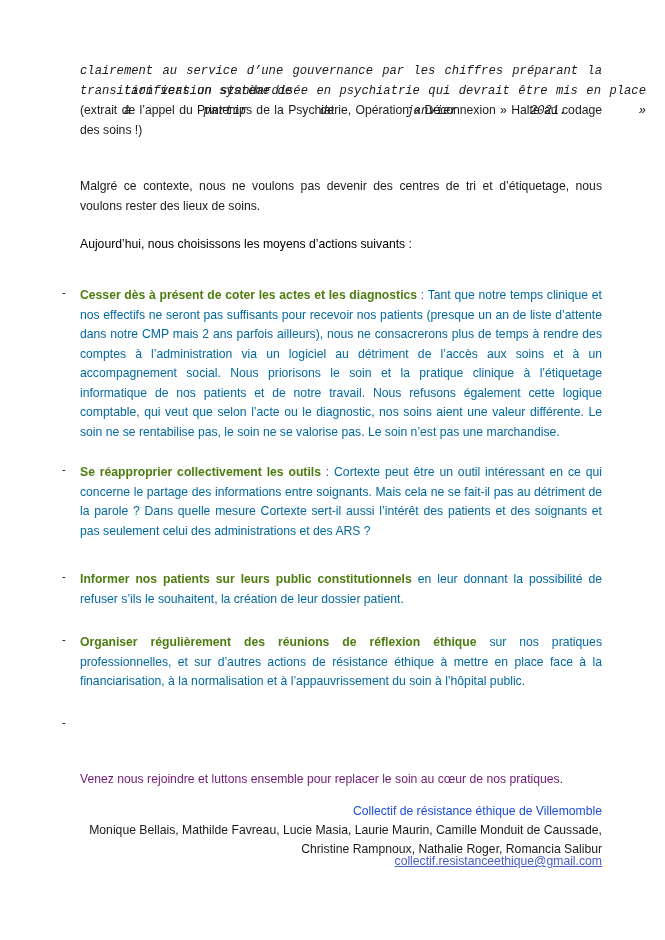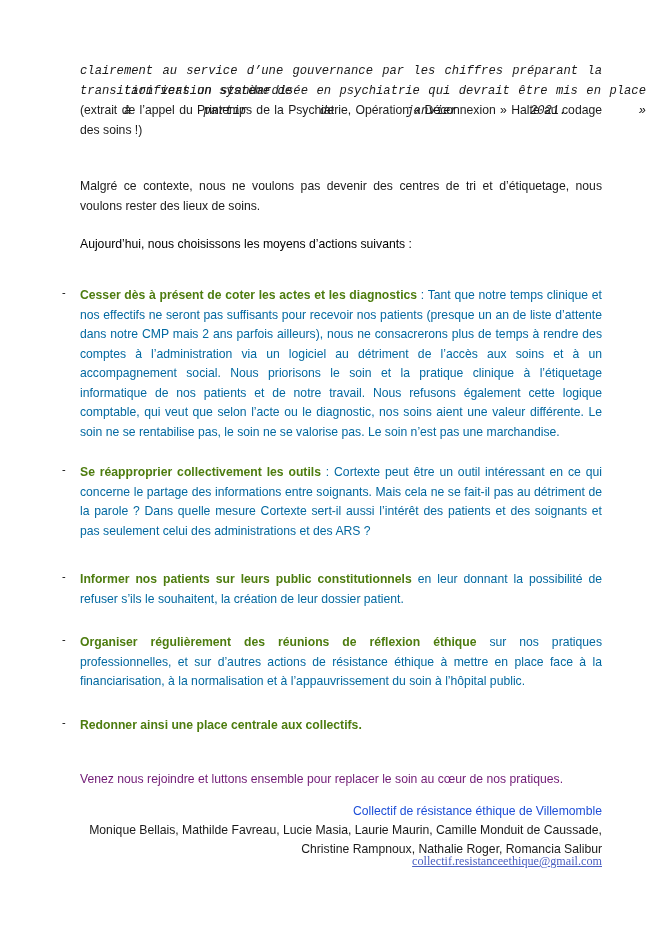--- a/index.html
+++ b/index.html
@@ -31,21 +31,21 @@
     .light { color: #0369a1; }
     .bullet-block { position: absolute; left: 0; width: 522px; }
     .bullet-dash {
       position: absolute;
       left: -18px;
       top: -3px;
       font-size: 11px;
       color: #000;
     }
     .right { text-align: right; }
-    .link { color: #4a5fc1; text-decoration: underline; font-family: Liberation Serif, serif; }
+    .link { color: #4a5fc1; text-decoration: underline; }
   </style>
 </head>
 <body>
 
 <div class="page">
 
   <div class="abs ital just" style="top:62px;">
     <span>clairement au service d’une gouvernance par les chiffres préparant la transition vers un système de</span>
   </div>
   <div class="abs ital justfull" style="top:82px; text-align-last: justify;">
@@ -78,21 +78,21 @@
     <span class="strong">Informer nos patients sur leurs public constitutionnels</span><span class="light"> en leur donnant la possibilité de refuser s’ils le souhaitent, la création de leur dossier patient.</span>
   </div>
 
   <div class="bullet-block just" style="top:633px;">
     <span class="bullet-dash">-</span>
     <span class="strong">Organiser régulièrement des réunions de réflexion éthique</span><span class="light"> sur nos pratiques professionnelles,  et sur d’autres actions de résistance éthique à mettre en place face à la financiarisation, à la normalisation et à l’appauvrissement du soin à l’hôpital public.</span>
   </div>
 
   <div class="bullet-block" style="top:716px;">
     <span class="bullet-dash">-</span>
-    <span class="strong">Redonner ainsi une place centrale aux collectifs.</span><span class="light"></span>
+    <span class="light"></span>
   </div>
 
   <div class="abs" style="top:770px; color:#701a75;">
     <span>Venez nous rejoindre et luttons ensemble pour replacer le soin au cœur de nos pratiques.</span>
   </div>
 
   <div class="abs right" style="top:802px; color:#1d4ed8;">
     <span>Collectif de résistance éthique de Villemomble</span>
   </div>
   <div class="abs right" style="top:821px; left:-20px; width:542px;">

